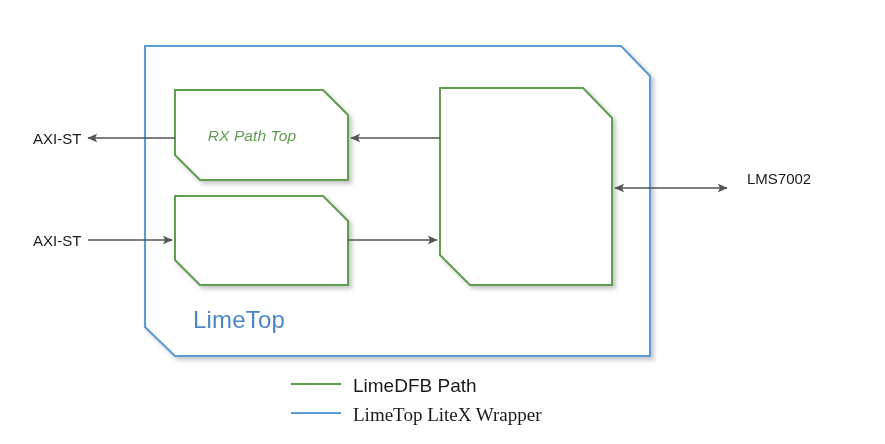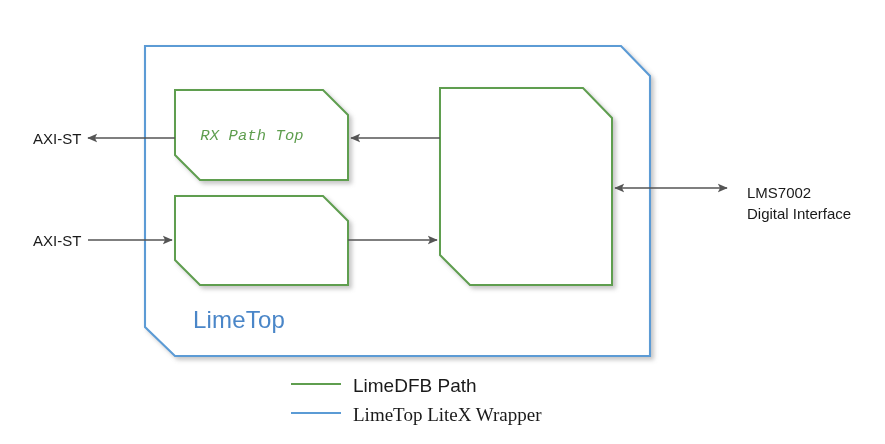--- a/index.html
+++ b/index.html
@@ -46,35 +46,34 @@
     position: absolute;
     left: 176px;
     top: 306px;
     color: #4a86c8;
     font-size: 24px;
     font-family: "Liberation Sans", sans-serif;
     white-space: nowrap;
     letter-spacing: 0.2px;
     margin-left: 17px;
   }
-  #rx-label   { left: 178px; top: 127px; width: 148px; font-family: Liberation Mono, monospace; }
+  #rx-label   { left: 178px; top: 127px; width: 148px; }
   #tx-label   { left: 178px; top: 231px; width: 148px; }
   #lms-label  { left: 444px; top: 177px; width: 152px; }
   #axi-rx-label { left: 33px;  top: 130px; }
   #axi-tx-label { left: 33px;  top: 232px; }
   #lms-iface-label {
     position: absolute;
     left: 747px;
     top: 168px;
     color: #1a1a1a;
     font-size: 15px;
     line-height: 21px;
     font-family: "Liberation Sans", sans-serif;
     white-space: nowrap;
-    margin-top: 14px;
   }
   .legend-label {
     position: absolute;
     color: #1a1a1a;
     font-size: 19px;
     font-family: "Liberation Sans", sans-serif;
     white-space: nowrap;
   }
   #legend-label-0 { left: 353px; top: 375px; }
   #legend-label-1 { left: 353px; top: 404px; font-family: Liberation Serif, serif; }
@@ -122,21 +121,20 @@
   <div class="blk-label" id="rx-label">RX Path Top</div>
 
 
 
   <div class="port-label" id="axi-rx-label">AXI-ST</div>
 
   <div class="port-label" id="axi-tx-label">AXI-ST</div>
 
   <div id="lms-iface-label">
     <div>LMS7002</div>
-    <div>Digital Interface</div>
   </div>
 
   <div id="limetop-title">LimeTop</div>
 
   <div class="legend-label" id="legend-label-0">LimeDFB Path</div>
 
   <div class="legend-label" id="legend-label-1">LimeTop LiteX Wrapper</div>
 
 </div>
 

